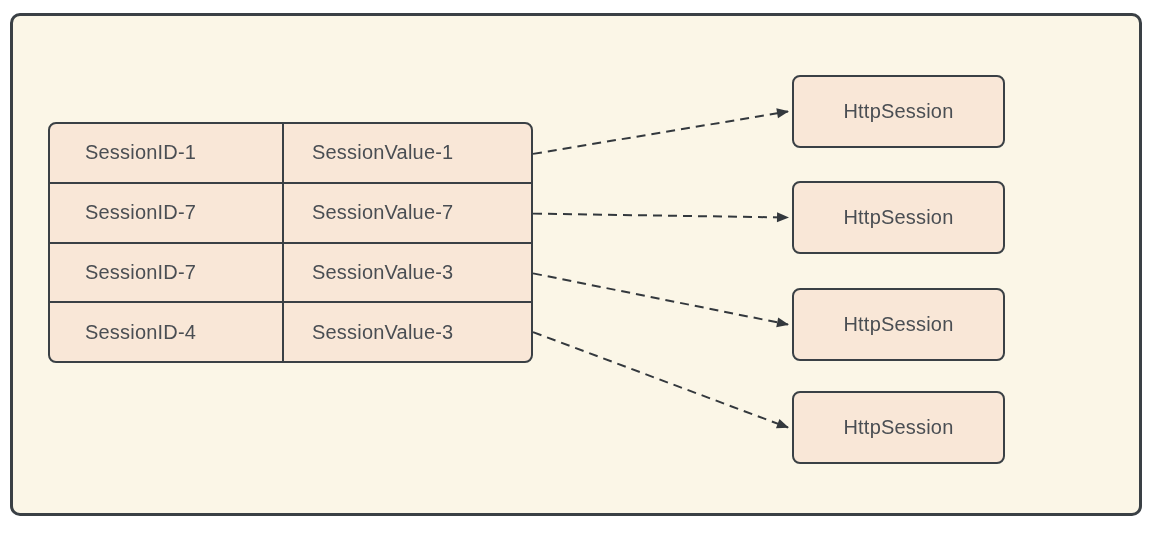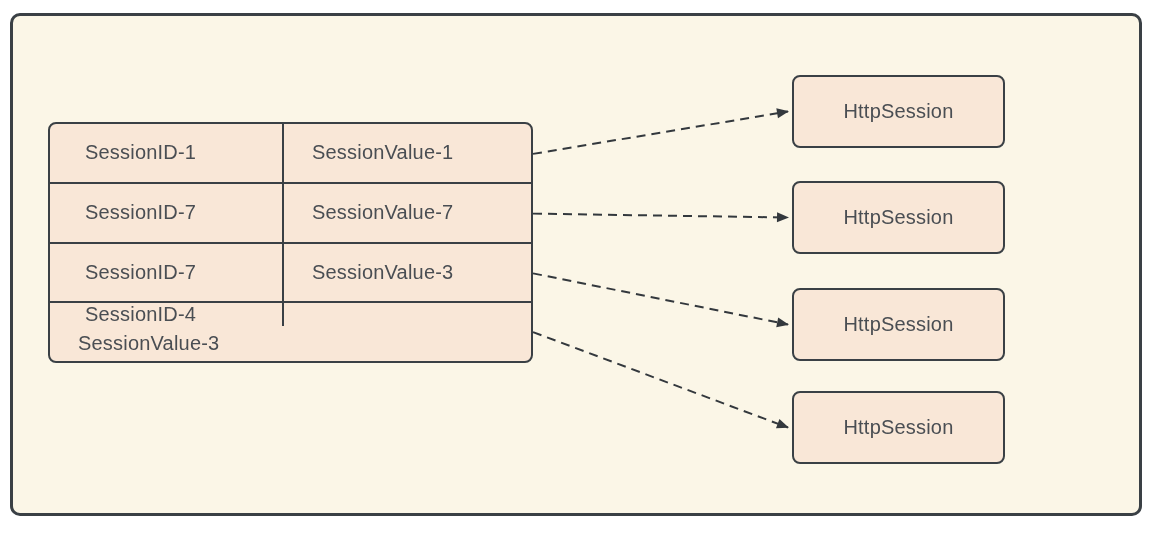--- a/index.html
+++ b/index.html
@@ -41,21 +41,21 @@
     border-radius: 8px;
     display: flex;
     flex-direction: column;
     overflow: hidden;
   }
   .t-row {
     flex: 1 1 0;
     display: flex;
     border-bottom: 2px solid var(--cell-border);
   }
-  .t-row:last-child { border-bottom: none; flex-direction: column; }
+  .t-row:last-child { border-bottom: none; }
   .t-cell {
     display: flex;
     align-items: center;
     font-size: 20px;
     letter-spacing: 0.2px;
     color: var(--text);
     white-space: nowrap;
   }
   .t-cell.id {
     width: 234px;

